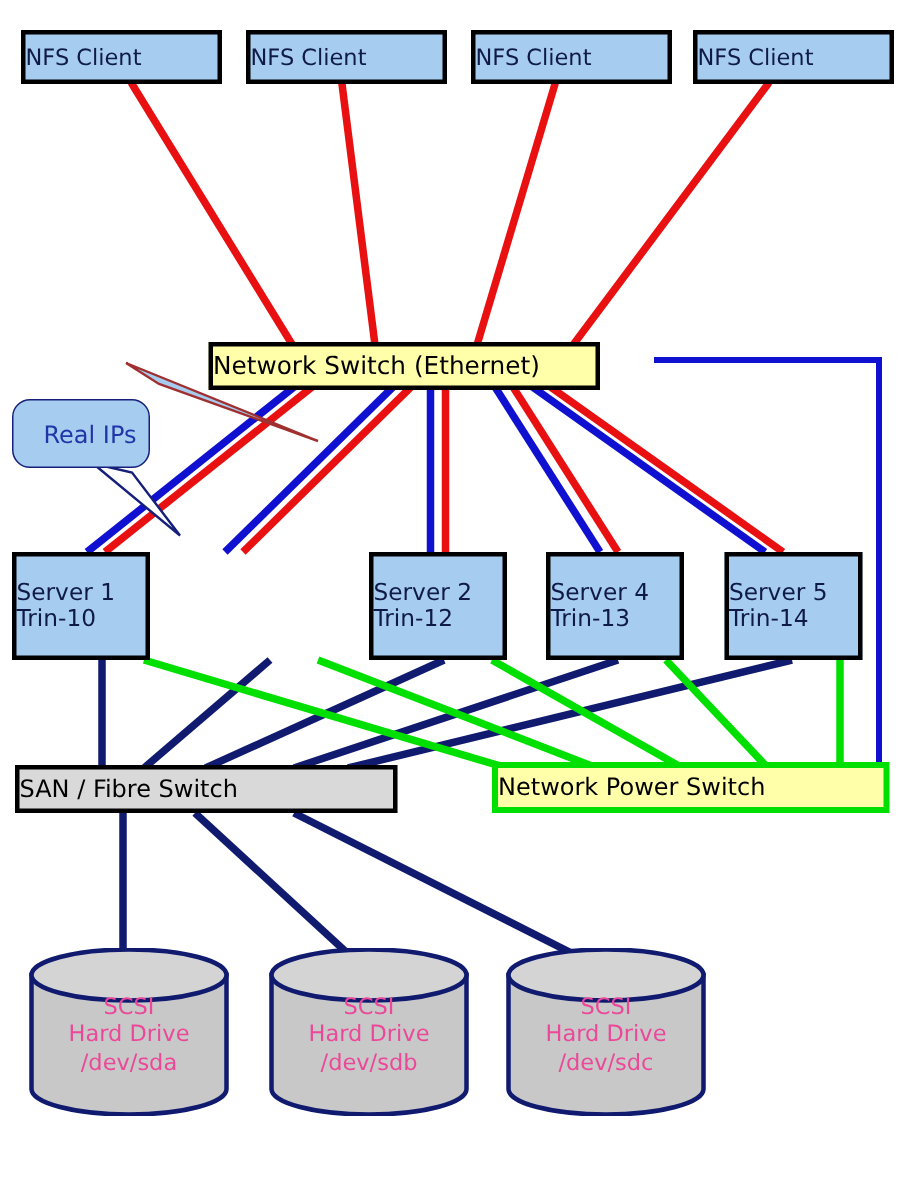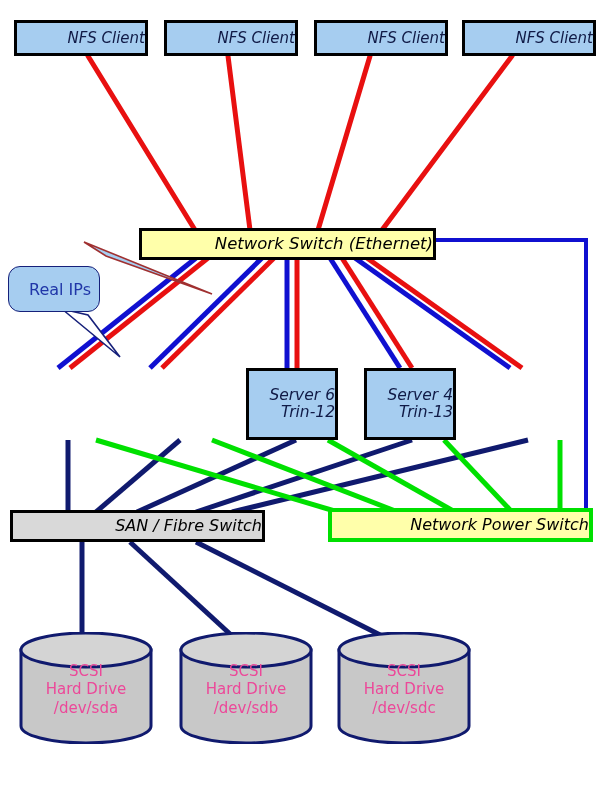--- a/index.html
+++ b/index.html
@@ -18,26 +18,25 @@
   #edges {
     position: absolute;
     left: 0; top: 0;
     width: 600px; height: 788px;
   }
   .node {
     position: absolute;
     box-sizing: border-box;
     display: flex;
     flex-direction: column;
-    align-items: flex-end;
+    align-items: flex-start;
     justify-content: center;
     text-align: center;
     line-height: 1.12;
     white-space: nowrap;
-    font-style: italic;
   }
   
   .box-client, .box-server {
     background: #a6cdf0;
     border: 3px solid #000000;
     color: #101a46;
   }
   .box-client { font-size: 15px; }
   .box-server { font-size: 15.5px; }
   
@@ -160,46 +159,54 @@
   <div class="node box-client" style="left:164px; top:20px; width:134px; height:36px;">
     <span>NFS Client</span>
   </div>
   <div class="node box-client" style="left:314px; top:20px; width:134px; height:36px;">
     <span>NFS Client</span>
   </div>
   <div class="node box-client" style="left:462px; top:20px; width:134px; height:36px;">
     <span>NFS Client</span>
   </div>
 
-  <div class="node box-netswitch" style="left:139px; top:228px; width:297px; height:32px;">
+  <div class="node box-netswitch" style="left:139px; top:228px; width:261px; height:32px;">
     <span>Network Switch (Ethernet)</span>
   </div>
 
   <div class="tail" style="left:80px; top:238px;">
     <svg width="140" height="60" viewBox="0 0 140 60" xmlns="http://www.w3.org/2000/svg">
       <path d="M 4 4 L 132 56 L 26 18 Z" fill="#a6cdf0" stroke="#a03030" stroke-width="1.6"></path>
     </svg>
   </div>
 
   <div class="tail" style="left:58px; top:305px;">
     <svg width="80" height="56" viewBox="0 0 80 56" xmlns="http://www.w3.org/2000/svg">
       <path d="M 4 4 L 62 52 L 30 10 Z" fill="#ffffff" stroke="#16207a" stroke-width="1.6"></path>
     </svg>
   </div>
   <div class="callout callout-real" style="left:8px; top:266px; width:92px; height:46px;padding-left:12px;">
     <span>Real IPs</span>
   </div>
 
+  <div class="node box-server" style="left:8px;   top:368px; width:92px; height:72px;">
+    <span>Server 1</span>
+    <span>Trin-10</span>
+  </div>
   <div class="node box-server" style="left:246px; top:368px; width:92px; height:72px;">
-    <span>Server 6</span>
+    <span>Server 2</span>
     <span>Trin-12</span>
   </div>
   <div class="node box-server" style="left:364px; top:368px; width:92px; height:72px;">
     <span>Server 4</span>
     <span>Trin-13</span>
+  </div>
+  <div class="node box-server" style="left:483px; top:368px; width:92px; height:72px;">
+    <span>Server 5</span>
+    <span>Trin-14</span>
   </div>
 
   <div class="node box-san" style="left:10px; top:510px; width:255px; height:32px;">
     <span>SAN / Fibre Switch</span>
   </div>
   <div class="node box-power" style="left:328px; top:508px; width:265px; height:34px;">
     <span>Network Power Switch</span>
   </div>
 
   <div class="disk" style="left:18px; top:632px;">

